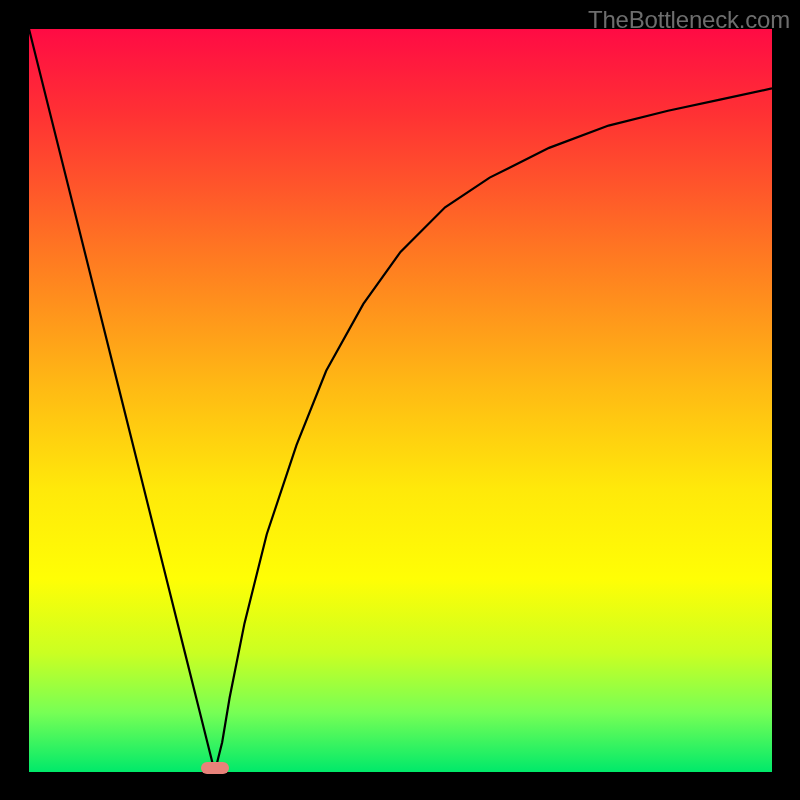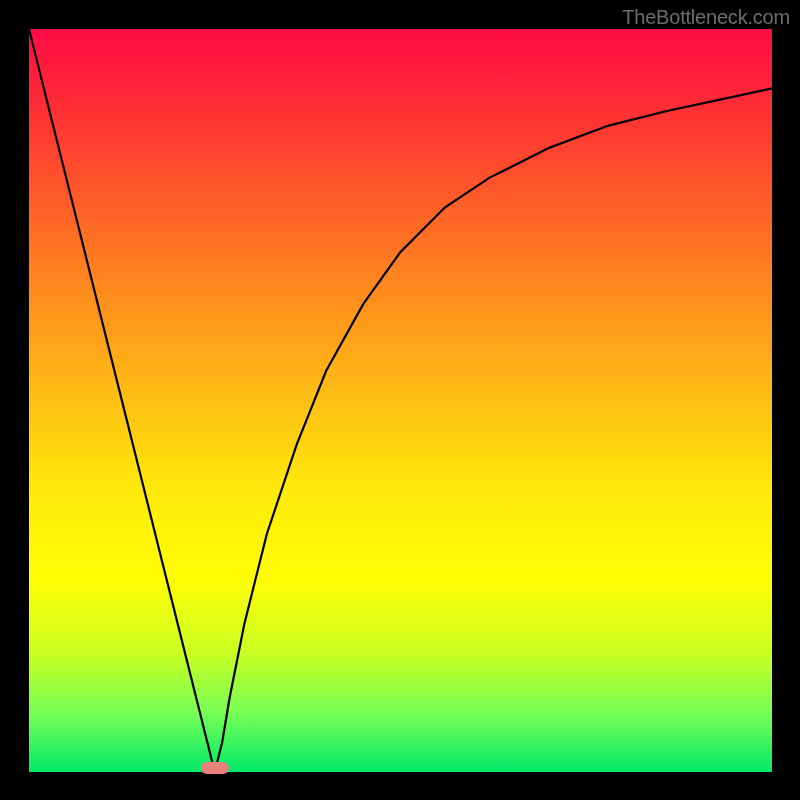--- a/index.html
+++ b/index.html
@@ -57,21 +57,21 @@
     height: 12px;
     background: #e8827a;
     border-radius: 6px;
     transform: translate(-50%, -50%);
   }
   #attribution {
     position: absolute;
     top: 6px;
     right: 10px;
     color: #6d6d6d;
-    font-size: 20px;
+    font-size: 24px;
     font-weight: 500;
     letter-spacing: -0.2px;
   }
 </style>
 </head>
 <body>
 
 <div id="wrap">
   <div id="attribution">TheBottleneck.com</div>
   <div id="plot">

